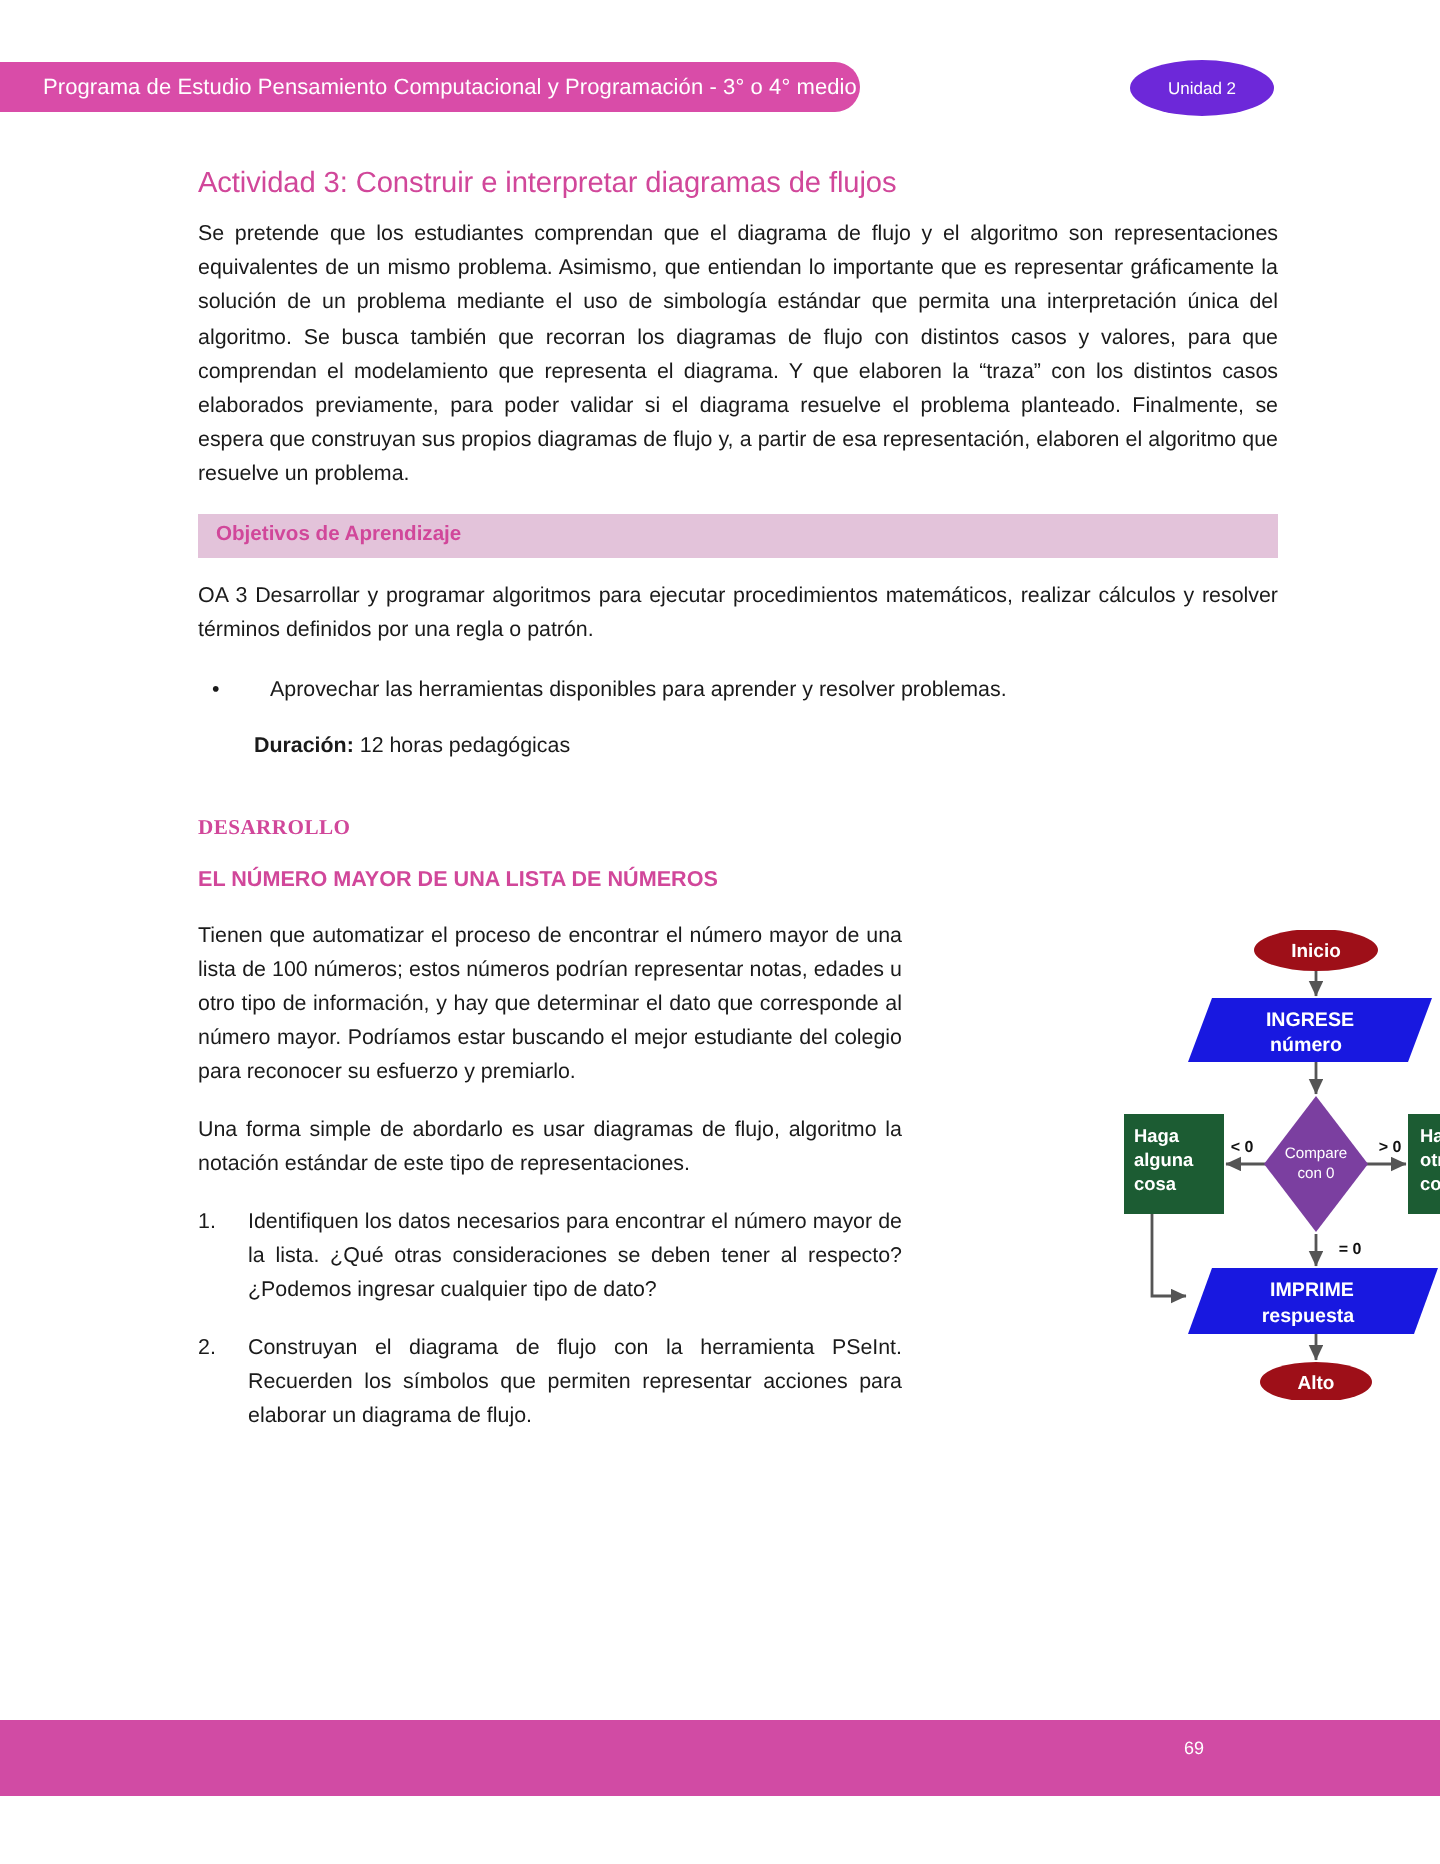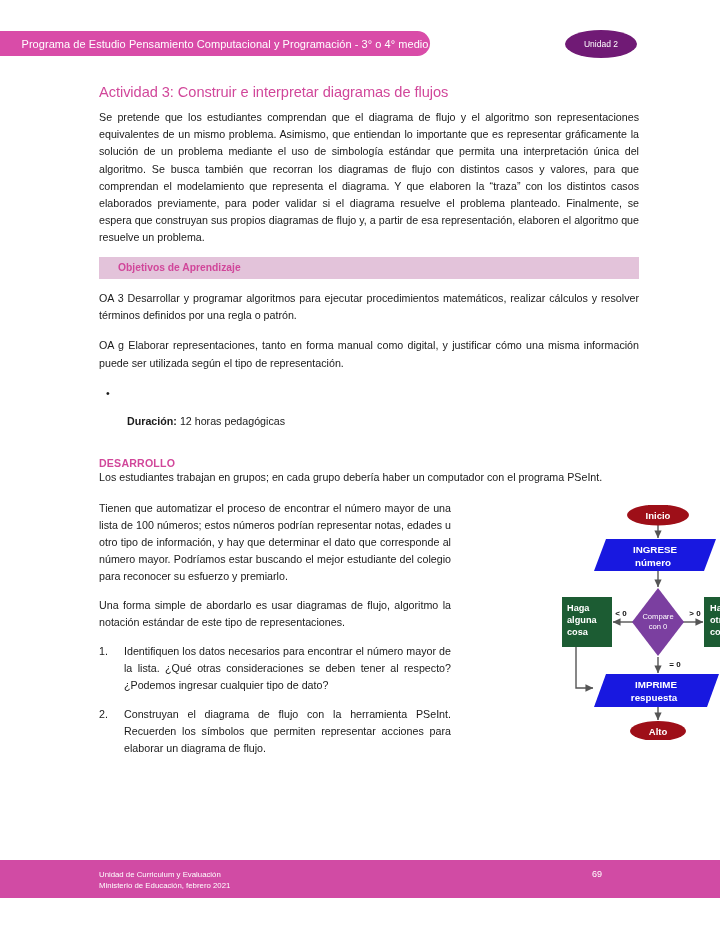--- a/index.html
+++ b/index.html
@@ -42,21 +42,21 @@
     letter-spacing: 0.05px;
     white-space: nowrap;
     padding-left: 20px;
   }
   .unit-badge {
     position: absolute;
     left: 565px;
     top: 30px;
     width: 72px;
     height: 28px;
-    background: #701a75;
+    background: #6d28d9;
     border-radius: 50%;
     display: flex;
     align-items: center;
     justify-content: center;
   }
   .unit-badge-text {
     color: #ffffff;
     font-size: 8.5px;
     white-space: nowrap;
   }
@@ -87,21 +87,21 @@
     font-size: 10.7px;
     line-height: 17.2px;
     color: #1a1a1a;
     text-align: justify;
   }
   .section-bar {
     background: #e3c3da;
     height: 22px;
     display: flex;
     align-items: center;
-    padding-left: 19px;
+    padding-left: 9px;
     box-sizing: border-box;
     margin-bottom: 11px;
   }
   .section-bar-text {
     font-size: 10.3px;
     font-weight: bold;
     color: #d1479a;
   }
   .oa-para {
     margin: 0 0 13px 0;
@@ -132,20 +132,22 @@
     color: #1a1a1a;
     margin-bottom: 30px;
   }
   .duracion b { font-weight: bold; padding-left: 28px; }
 
   .label-desarrollo {
     font-size: 10.6px;
     font-weight: bold;
     color: #d1479a;
     letter-spacing: 0.2px;
+    margin-bottom: 14px;
+    font-family: Liberation Serif, serif;
   }
   .subheading {
     font-size: 10.8px;
     font-weight: bold;
     color: #d1479a;
     margin-bottom: 2px;
   }
 
   
   .cols {
@@ -231,33 +233,33 @@
 
 
     <p class="body">Se pretende que los estudiantes comprendan que el diagrama de flujo y el algoritmo son representaciones equivalentes de un mismo problema. Asimismo, que entiendan lo importante que es representar gráficamente la solución de un problema mediante el uso de simbología estándar que permita una interpretación única del algoritmo. Se busca también que recorran los diagramas de flujo con distintos casos y valores, para que comprendan el modelamiento que representa el diagrama. Y que elaboren la “traza” con los distintos casos elaborados previamente, para poder validar si el diagrama resuelve el problema planteado. Finalmente, se espera que construyan sus propios diagramas de flujo y, a partir de esa representación, elaboren el algoritmo que resuelve un problema.</p>
 
     <div class="section-bar">
       <span class="section-bar-text">Objetivos de Aprendizaje</span>
     </div>
 
     <p class="oa-para"><span class="oa-code">OA 3</span> <span>Desarrollar y programar algoritmos para ejecutar procedimientos matemáticos, realizar cálculos y resolver términos definidos por una regla o patrón.</span></p>
 
-    <p class="oa-para"><span class="oa-code">OA g</span> <span>Elaborar representaciones, tanto en forma manual como digital, y justificar cómo una misma información puede ser utilizada según el tipo de representación.</span></p>
 
 
     <div class="bullet-row">
       <span class="bullet-dot">•</span>
+      <span>Aprovechar las herramientas disponibles para aprender y resolver problemas.</span>
     </div>
 
     <div class="duracion"><b>Duración:</b> <span>12 horas pedagógicas</span></div>
 
     <div class="label-desarrollo">DESARROLLO</div>
 
-
-    <p class="body">Los estudiantes trabajan en grupos; en cada grupo debería haber un computador con el programa PSeInt.</p>
+    <div class="subheading">EL NÚMERO MAYOR DE UNA LISTA DE NÚMEROS</div>
+
 
     <div class="cols">
 
       <div class="left-col">
         <p class="body2">Tienen que automatizar el proceso de encontrar el número mayor de una lista de 100 números; estos números podrían representar notas, edades u otro tipo de información, y hay que determinar el dato que corresponde al número mayor. Podríamos estar buscando el mejor estudiante del colegio para reconocer su esfuerzo y premiarlo.</p>
         <p class="body2">Una forma simple de abordarlo es usar diagramas de flujo, algoritmo la notación estándar de este tipo de representaciones.</p>
 
         <div class="num-item">
           <span class="num-marker">1.</span>
           <span class="num-text">Identifiquen los datos necesarios para encontrar el número mayor de la lista. ¿Qué otras consideraciones se deben tener al respecto? ¿Podemos ingresar cualquier tipo de dato?</span>
@@ -336,19 +338,15 @@
             <ellipse cx="107" cy="226" rx="28" ry="10" fill="#9e0f18"></ellipse>
             <text x="107" y="229.6" text-anchor="middle" fill="#ffffff" font-family="Liberation Sans, sans-serif" font-size="9.5" font-weight="bold">Alto</text>
           </g>
         </svg>
       </div>
 
     </div>
   </div>
 
   <div class="footer-band"></div>
-  <div class="footer-text">
-    <div>Unidad de Curriculum y Evaluación</div>
-    <div>Ministerio de Educación, febrero 2021</div>
-  </div>
   <div class="footer-page">69</div>
 
 </div>
 
 </body></html>

